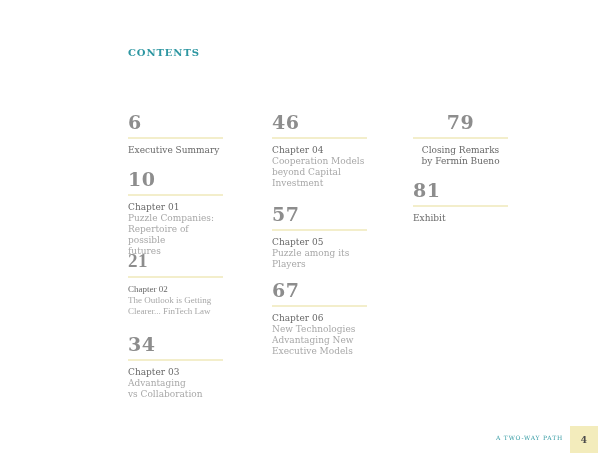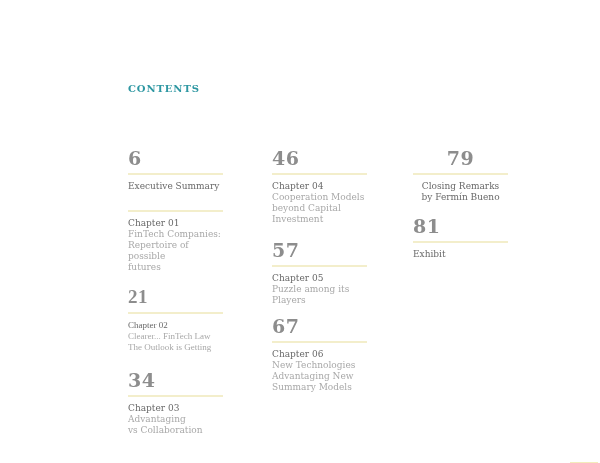--- a/index.html
+++ b/index.html
@@ -11,21 +11,20 @@
     position: relative;
     width: 600px;
     height: 463px;
     overflow: hidden;
     font-family: "DejaVu Serif", serif;
   }
   .page {
     position: absolute;
     inset: 0;
     background: #ffffff;
-    margin-top: 36px;
   }
   .contents-heading {
     position: absolute;
     left: 128px;
     top: 47px;
     font-size: 10px;
     line-height: 12px;
     font-weight: bold;
     letter-spacing: 0.9px;
     color: #2e97a2;
@@ -88,33 +87,34 @@
 
   <div class="contents-heading">CONTENTS</div>
 
   <div class="entry" style="left:128px; top:112px;">
     <div class="num">6</div>
     <div class="rule"></div>
     <div class="title-line">Executive Summary</div>
   </div>
 
   <div class="entry" style="left:128px; top:169px;">
+    <div class="num">10</div>
     <div class="rule"></div>
     <div class="title-line">Chapter 01</div>
-    <div class="desc-line">FinTech Companies:</div>
+    <div class="desc-line">Puzzle Companies:</div>
     <div class="desc-line">Repertoire of possible</div>
     <div class="desc-line">futures</div>
   </div>
 
   <div class="entry" style="left:128px; top:251px;font-family:Liberation Serif, serif;">
     <div class="num">21</div>
     <div class="rule"></div>
     <div class="title-line">Chapter 02</div>
+    <div class="desc-line">The Outlook is Getting</div>
     <div class="desc-line">Clearer... FinTech Law</div>
-    <div class="desc-line">The Outlook is Getting</div>
   </div>
 
   <div class="entry" style="left:128px; top:334px;">
     <div class="num">34</div>
     <div class="rule"></div>
     <div class="title-line">Chapter 03</div>
     <div class="desc-line">Advantaging</div>
     <div class="desc-line">vs Collaboration</div>
   </div>
 
@@ -133,21 +133,21 @@
     <div class="title-line">Chapter 05</div>
     <div class="desc-line">Puzzle among its Players</div>
   </div>
 
   <div class="entry" style="left:272px; top:280px;">
     <div class="num">67</div>
     <div class="rule"></div>
     <div class="title-line">Chapter 06</div>
     <div class="desc-line">New Technologies</div>
     <div class="desc-line">Advantaging New</div>
-    <div class="desc-line">Summary Models</div>
+    <div class="desc-line">Executive Models</div>
   </div>
 
   <div class="entry" style="left:413px; top:112px;text-align:center;">
     <div class="num">79</div>
     <div class="rule"></div>
     <div class="title-line">Closing Remarks</div>
     <div class="title-line">by Fermín Bueno</div>
   </div>
 
   <div class="entry" style="left:413px; top:180px;">

